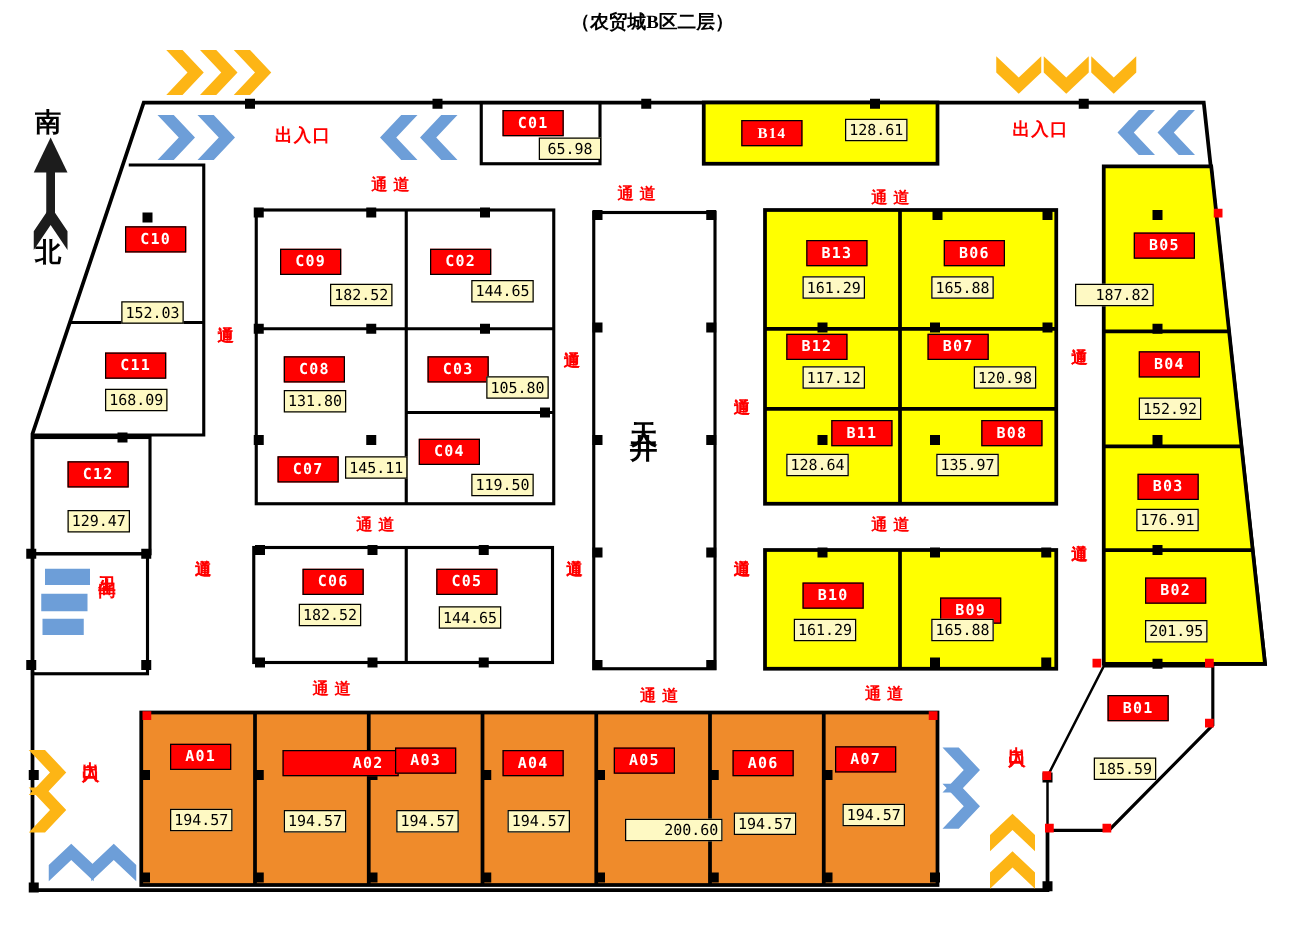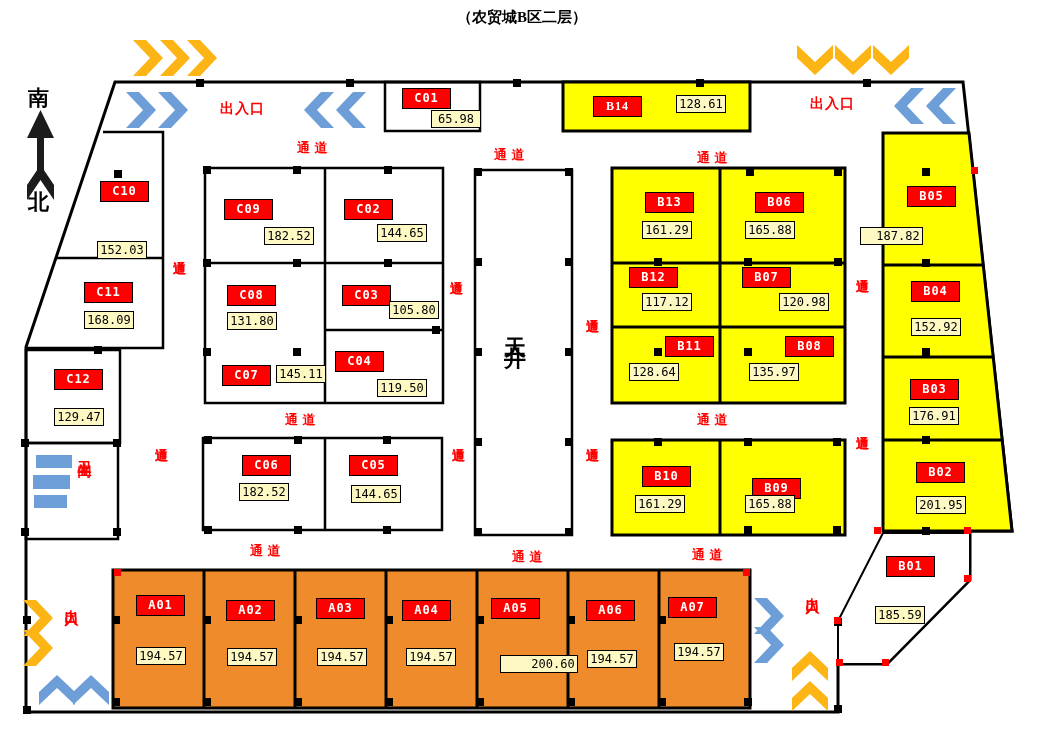--- a/index.html
+++ b/index.html
@@ -328,21 +328,21 @@
 
   <div class="code" style="left:916px;top:462px;">B02</div>
   <div class="area" style="left:916px;top:496px;">201.95</div>
 
   <div class="code" style="left:886px;top:556px;">B01</div>
   <div class="area" style="left:875px;top:606px;">185.59</div>
 
   <div class="code" style="left:136px;top:595px;">A01</div>
   <div class="area" style="left:136px;top:647px;">194.57</div>
 
-  <div class="code" style="left:226px;top:600px;">A02</div>
+  <div class="code" style="left:226px;top:600px;padding-left:44px;">A02</div>
   <div class="area" style="left:227px;top:648px;">194.57</div>
 
   <div class="code" style="left:316px;top:598px;">A03</div>
   <div class="area" style="left:317px;top:648px;">194.57</div>
 
   <div class="code" style="left:402px;top:600px;">A04</div>
   <div class="area" style="left:406px;top:648px;">194.57</div>
 
   <div class="code" style="left:491px;top:598px;">A05</div>
   <div class="area" style="left:500px;top:655px;padding-left:28px;">200.60</div>

